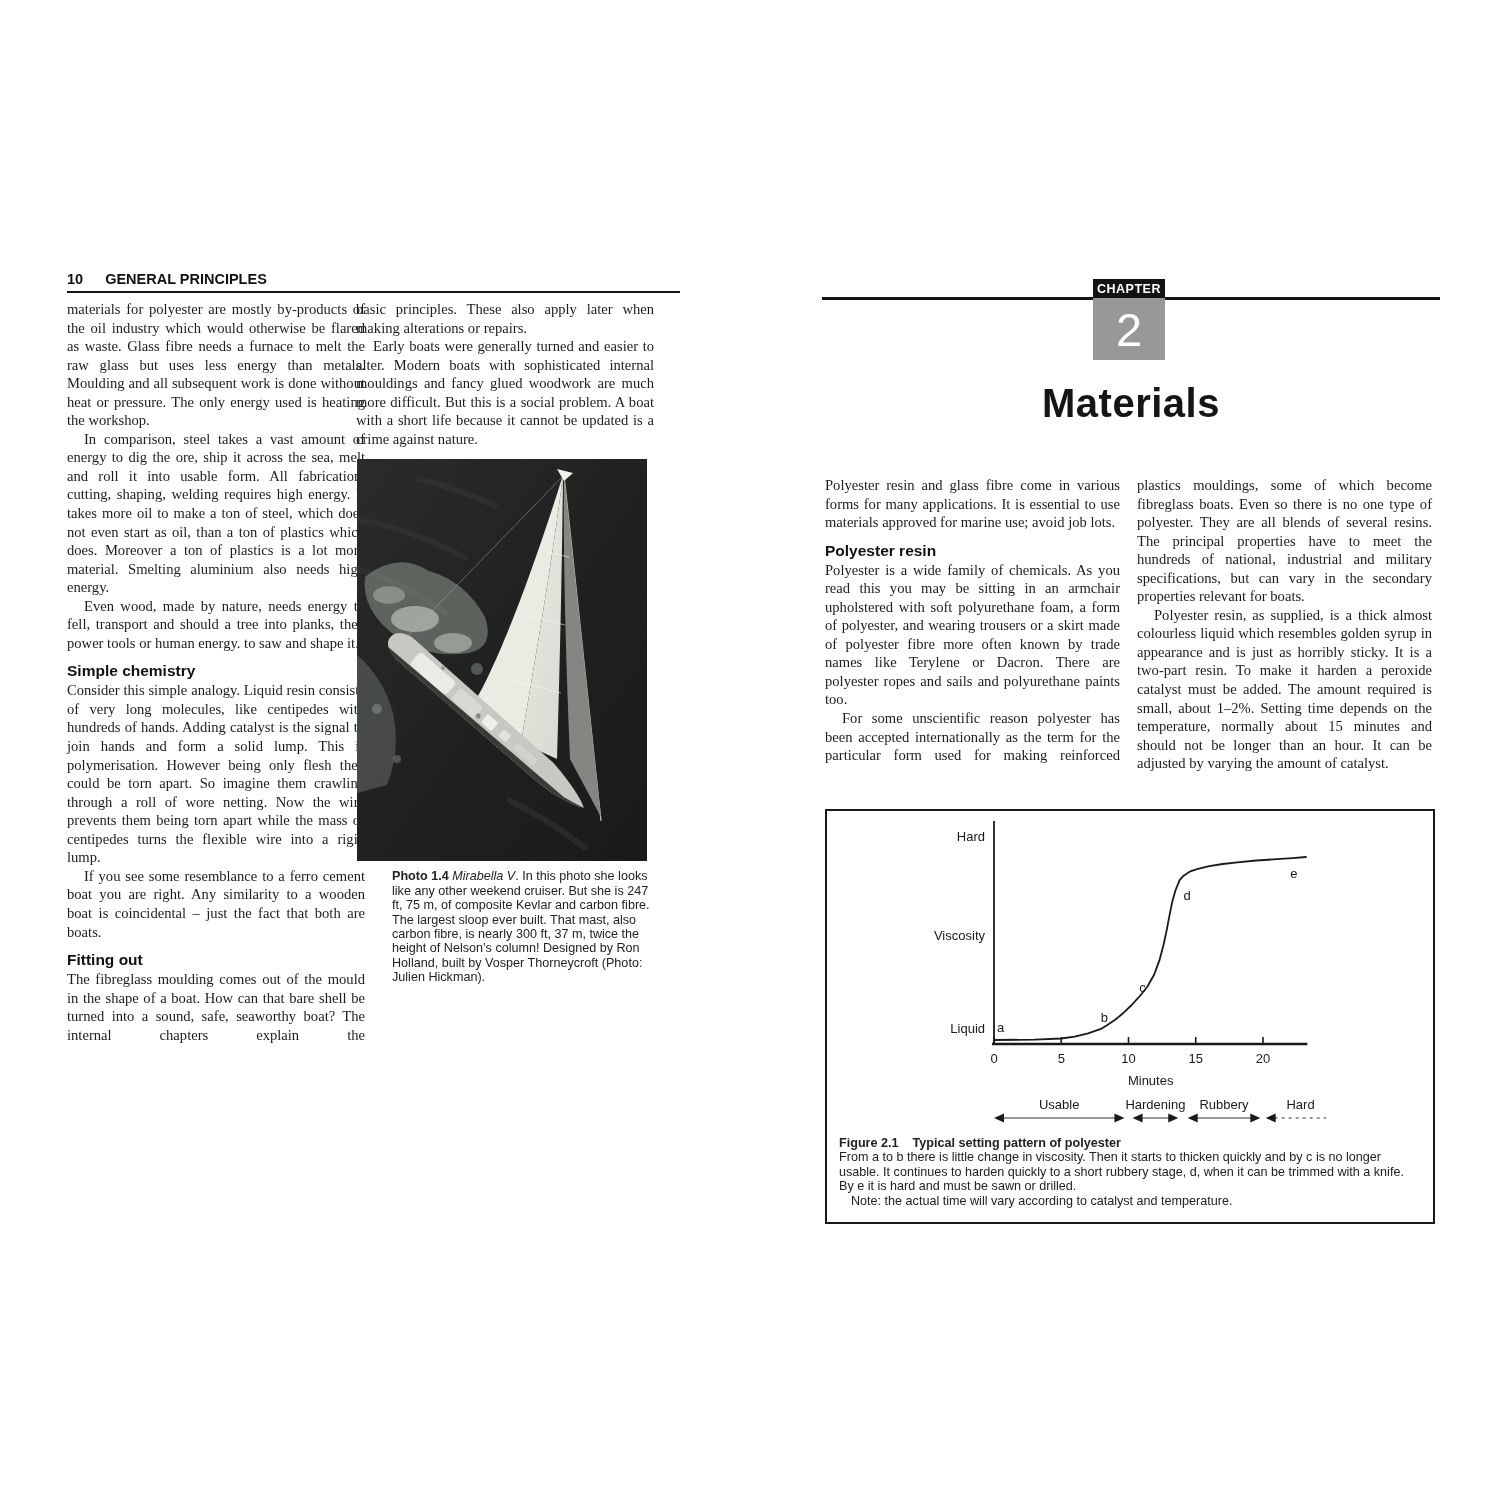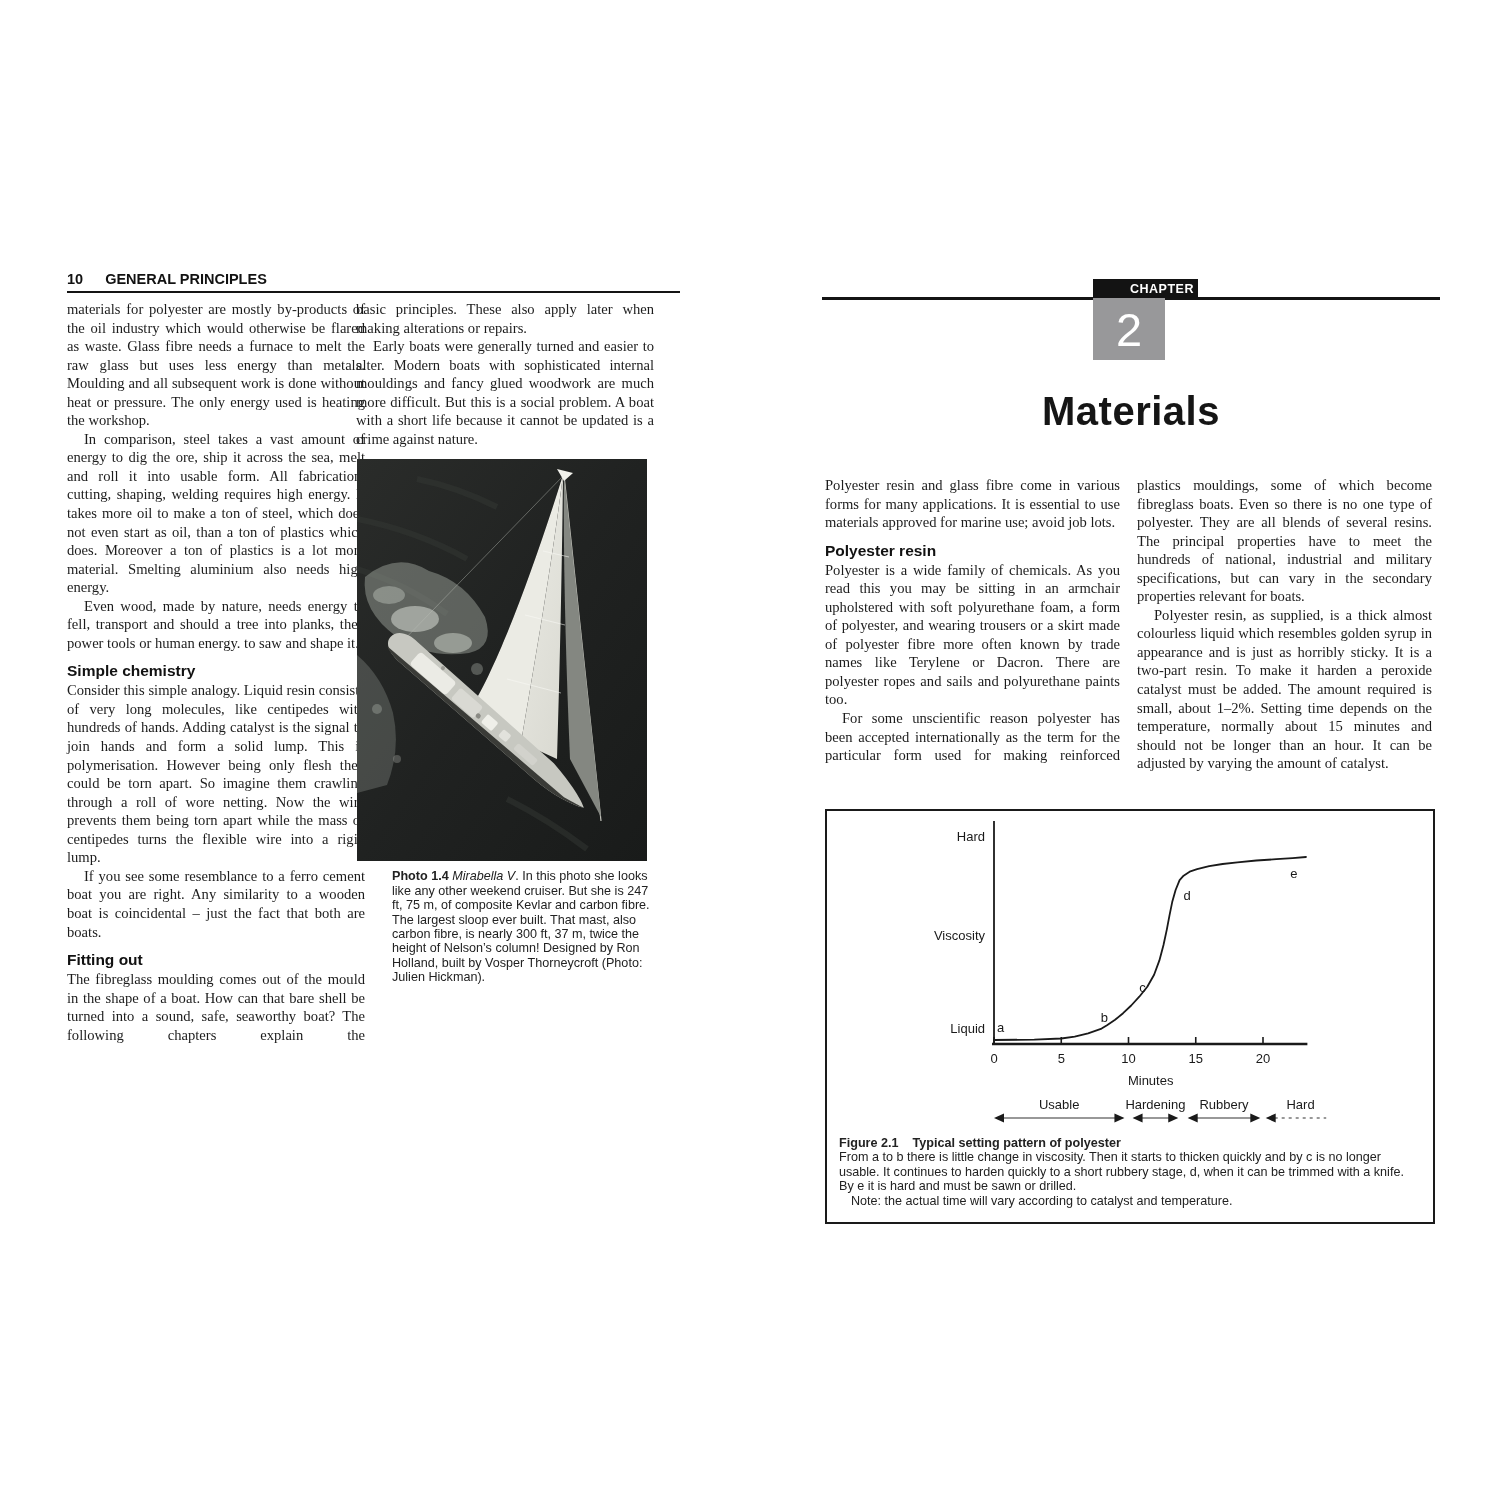--- a/index.html
+++ b/index.html
@@ -20,21 +20,21 @@
   
   .photo-wrap{margin:11px 0 0 1px;width:290px;height:402px;}
   .photo-wrap svg{display:block;}
   .caption{font-family:"Liberation Sans",sans-serif;font-size:12.6px;line-height:14.4px;
            margin-top:8px;color:#222;text-align:left;margin-left:36px;}
   .caption .cap-label{font-weight:bold;}
   .caption .cap-italic{font-style:italic;}
   
   .chapter-label{background:#131313;color:#fff;font-family:"Liberation Sans",sans-serif;
                  font-weight:bold;font-size:12.5px;letter-spacing:.5px;
-                 display:flex;align-items:center;justify-content:center;padding-left:33px;}
+                 display:flex;align-items:center;justify-content:center;}
   .chapter-num{background:#98989a;color:#fff;font-family:"Liberation Sans",sans-serif;
                font-size:47px;display:flex;align-items:center;justify-content:center;}
   .chapter-title{font-family:"Liberation Sans",sans-serif;font-size:40px;font-weight:bold;
                  letter-spacing:.5px;text-align:center;color:#151515;}
   
   .figure-box{border:2px solid #1a1a1a;box-sizing:border-box;background:#fff;}
   .fig-caption{position:absolute;left:12px;right:12px;top:325px;
                font-family:"Liberation Sans",sans-serif;font-size:12.6px;line-height:14.4px;color:#222;}
   .fig-caption .fig-label{font-weight:bold;}
   .fig-caption .fig-title{font-weight:bold;margin-left:14px;}
@@ -50,21 +50,21 @@
 <div class="abs rule" style="left:67px;top:291px;width:613px;height:2px;"></div>
 
 <div class="abs col" style="left:67px;top:300px;width:298px;">
   <p class="para">materials for polyester are mostly by-products of the oil industry which would otherwise be flared as waste. Glass fibre needs a furnace to melt the raw glass but uses less energy than metals. Moulding and all subsequent work is done without heat or pressure. The only energy used is heating the workshop.</p>
   <p class="para indent">In comparison, steel takes a vast amount of energy to dig the ore, ship it across the sea, melt and roll it into usable form. All fabrication, cutting, shaping, welding requires high energy. It takes more oil to make a ton of steel, which does not even start as oil, than a ton of plastics which does. Moreover a ton of plastics is a lot more material. Smelting aluminium also needs high energy.</p>
   <p class="para indent">Even wood, made by nature, needs energy to fell, transport and should a tree into planks, then power tools or human energy. to saw and shape it.</p>
   <h3 class="subhead">Simple chemistry</h3>
   <p class="para">Consider this simple analogy. Liquid resin consists of very long molecules, like centipedes with hundreds of hands. Adding catalyst is the signal to join hands and form a solid lump. This is polymerisation. However being only flesh they could be torn apart. So imagine them crawling through a roll of wore netting. Now the wire prevents them being torn apart while the mass of centipedes turns the flexible wire into a rigid lump.</p>
   <p class="para indent">If you see some resemblance to a ferro cement boat you are right. Any similarity to a wooden boat is coincidental – just the fact that both are boats.</p>
   <h3 class="subhead">Fitting out</h3>
-  <p class="para cont">The fibreglass moulding comes out of the mould in the shape of a boat. How can that bare shell be turned into a sound, safe, seaworthy boat? The following chapters explain the</p>
+  <p class="para cont">The fibreglass moulding comes out of the mould in the shape of a boat. How can that bare shell be turned into a sound, safe, seaworthy boat? The internal chapters explain the</p>
 </div>
 
 <div class="abs col" style="left:356px;top:300px;width:298px;">
   <p class="para">basic principles. These also apply later when making alterations or repairs.</p>
   <p class="para indent">Early boats were generally turned and easier to alter. Modern boats with sophisticated internal mouldings and fancy glued woodwork are much more difficult. But this is a social problem. A boat with a short life because it cannot be updated is a crime against nature.</p>
 
   <div class="photo-wrap">
 
     <svg width="290" height="402" viewBox="0 0 290 402">
       <defs>
@@ -131,21 +131,21 @@
   </p>
 </div>
 
 <div class="abs rule" style="left:822px;top:297px;width:618px;height:3px;"></div>
 <div class="abs chapter-label" style="left:1093px;top:279px;width:72px;height:19px;">
   <span>CHAPTER</span>
 </div>
 <div class="abs chapter-num" style="left:1093px;top:298px;width:72px;height:62px;">
   <span>2</span>
 </div>
-<div class="abs chapter-title" style="left:822px;top:381px;width:618px;margin-top:8px;">Materials</div>
+<div class="abs chapter-title" style="left:822px;top:381px;width:618px;">Materials</div>
 
 <div class="abs col" style="left:825px;top:476px;width:295px;">
   <p class="para">Polyester resin and glass fibre come in various forms for many applications. It is essential to use materials approved for marine use; avoid job lots.</p>
   <h3 class="subhead">Polyester resin</h3>
   <p class="para">Polyester is a wide family of chemicals. As you read this you may be sitting in an armchair upholstered with soft polyurethane foam, a form of polyester, and wearing trousers or a skirt made of polyester fibre more often known by trade names like Terylene or Dacron. There are polyester ropes and sails and polyurethane paints too.</p>
   <p class="para indent cont">For some unscientific reason polyester has been accepted internationally as the term for the particular form used for making reinforced</p>
 </div>
 
 <div class="abs col" style="left:1137px;top:476px;width:295px;">
   <p class="para">plastics mouldings, some of which become fibreglass boats. Even so there is no one type of polyester. They are all blends of several resins. The principal properties have to meet the hundreds of national, industrial and military specifications, but can vary in the secondary properties relevant for boats.</p>

